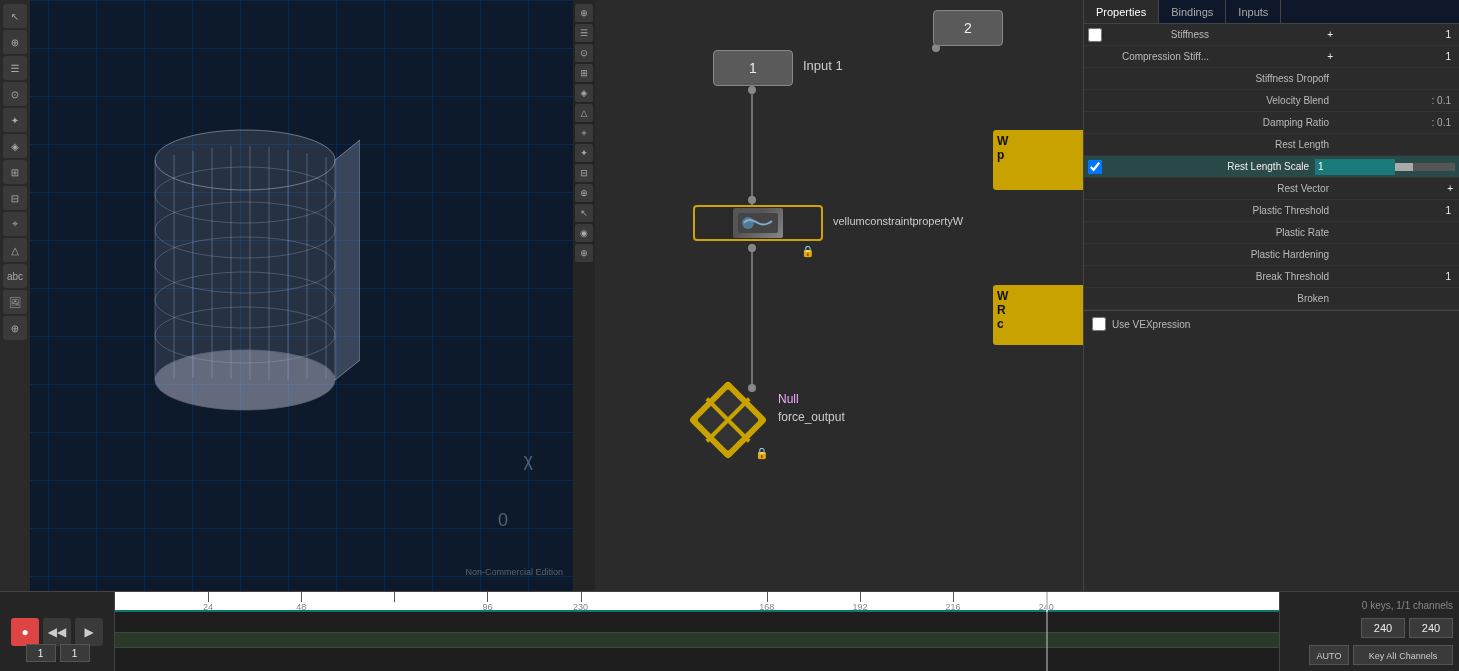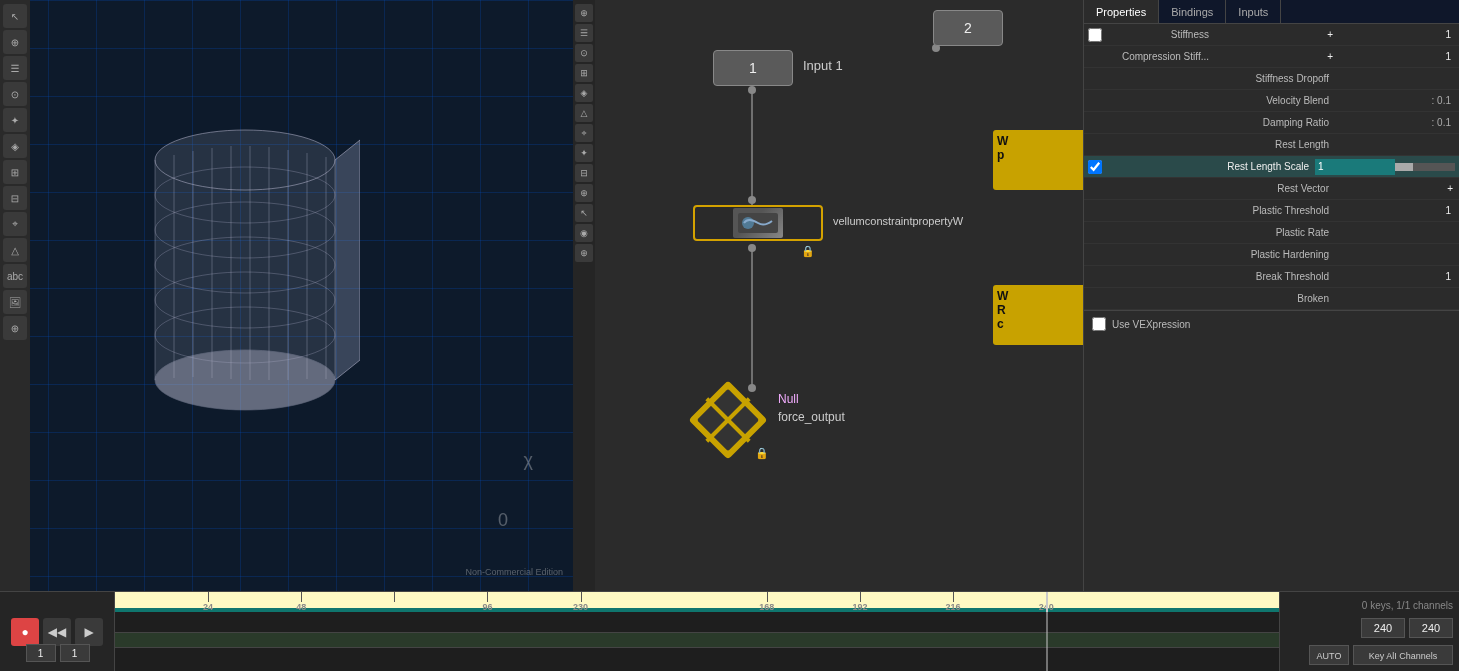--- a/index.html
+++ b/index.html
@@ -402,24 +402,23 @@
 
     
     #timeline-content {
       position: absolute;
       left: 115px; top: 0;
       width: calc(1459px - 115px - 180px);
       height: 80px;
     }
     .tl-ruler-area {
       height: 20px;
-      background: #fef9c3;
+      background: #ffffff;
       position: relative;
-      border-bottom: 4px solid #0f766e;
-      font-weight: bold;
+      border-bottom: 2px solid #0f766e;
     }
     .tl-track-area {
       height: 60px;
       background: #1e1e1e;
       position: relative;
     }
     .tl-tick {
       position: absolute;
       top: 0; width: 1px; height: 10px;
       background: #555;

